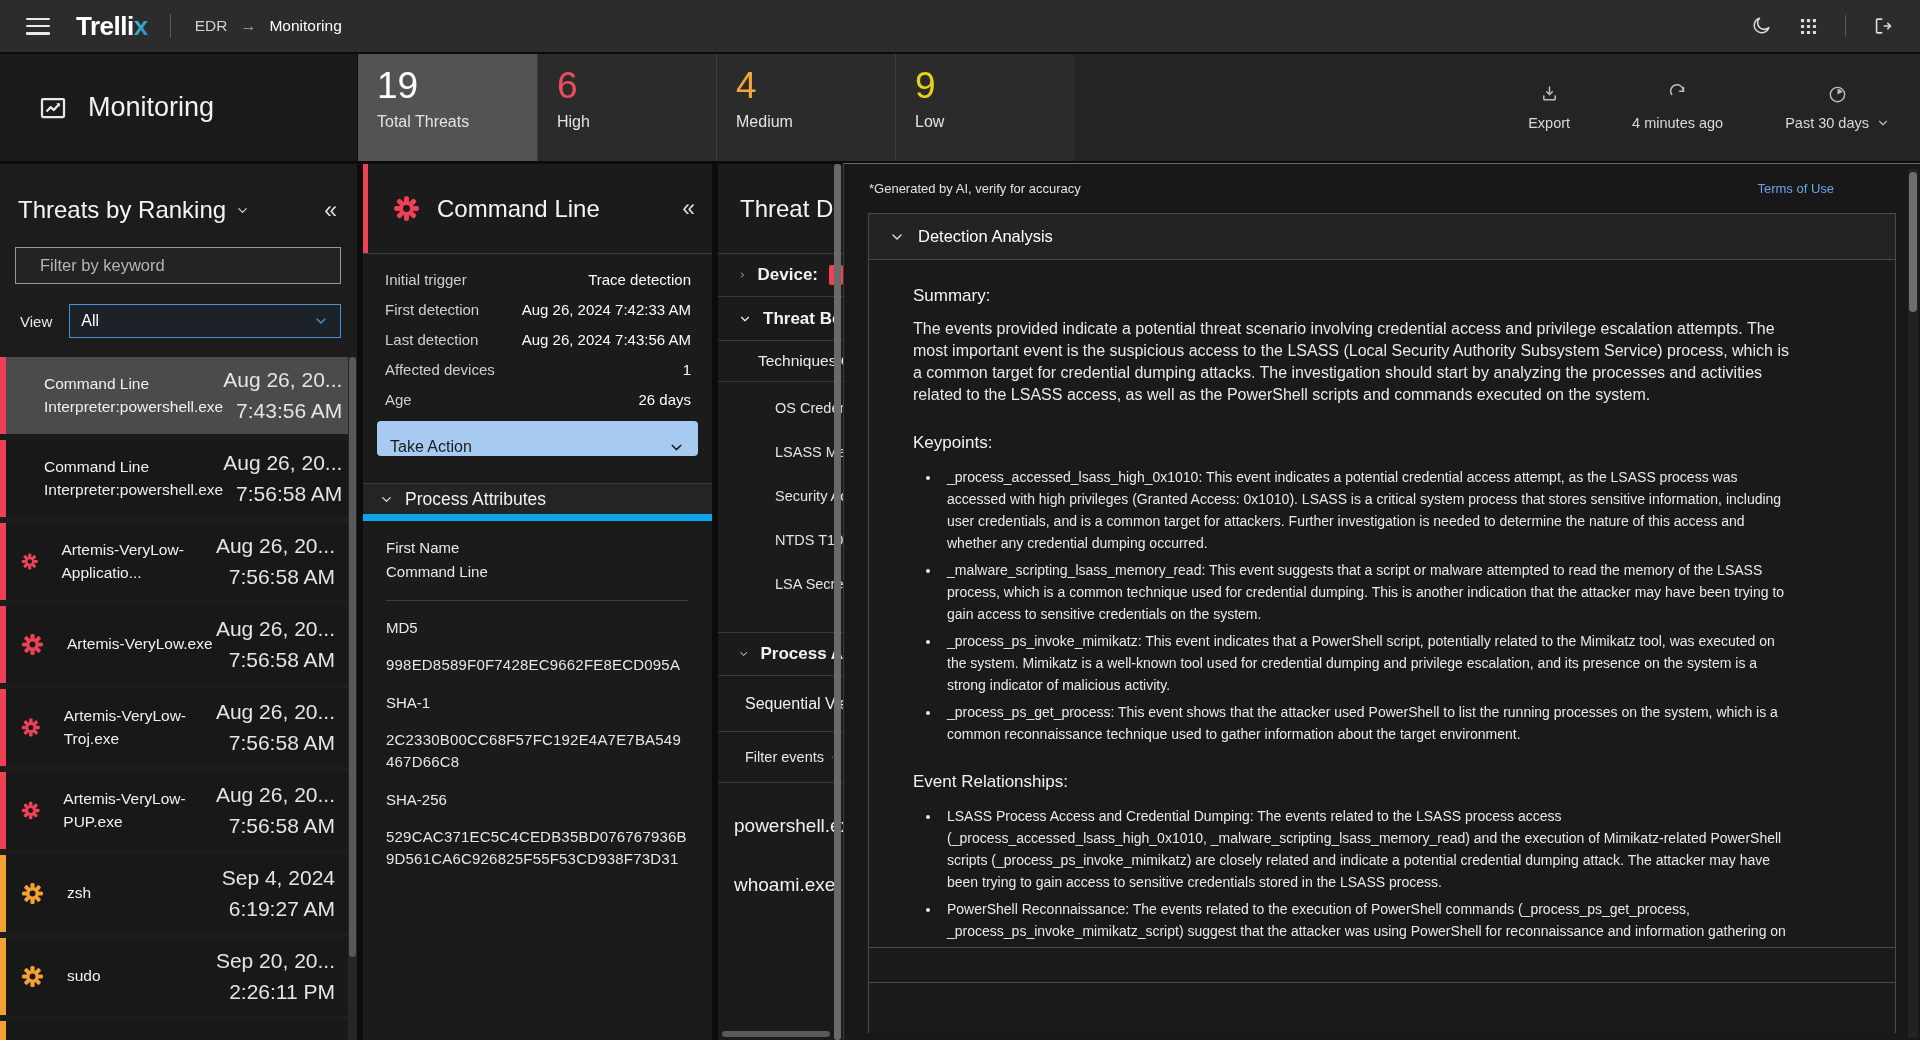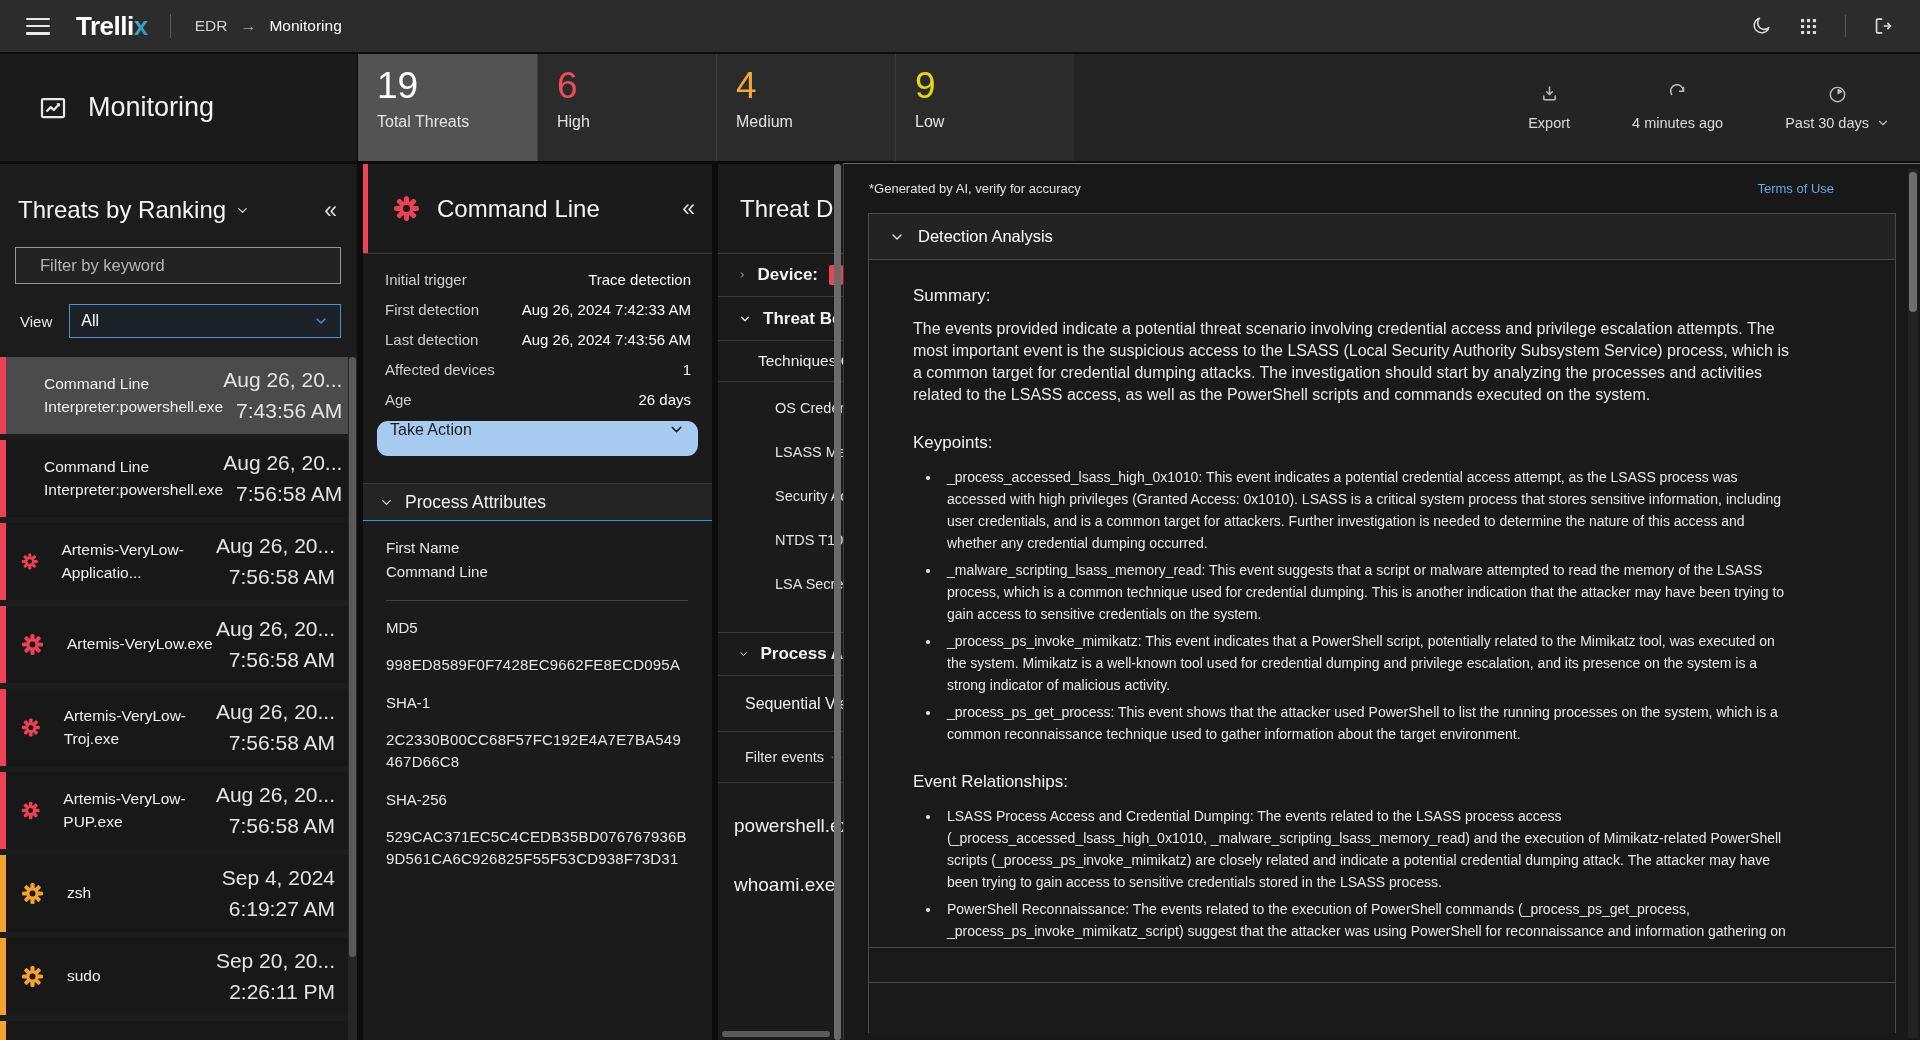--- a/index.html
+++ b/index.html
@@ -68,24 +68,24 @@
   
   .mid-panel { left:363px; width:349px; background:#1b1b1b; }
   .mp-head { position:relative; height:90px; border-bottom:1px solid #3c3c3c; display:flex; align-items:center; padding-left:30px; gap:17px; }
   .mp-head::before { content:""; position:absolute; left:0; top:0; bottom:0; width:5px; background:#ee4156; }
   .mp-head .gear { color:#ee4156; }
   .mp-title { font-size:24px; color:#f5f5f5; }
   .mp-head .collapse-g { margin-right:17px; }
   .mp-rows { padding:17px 21px 0 22px; }
   .mp-row { display:flex; justify-content:space-between; margin-bottom:13px; font-size:15px; }
   .mp-row .l { color:#cfcfcf; } .mp-row .v { color:#fafafa; text-align:right; }
-  .take-action { margin:12px 14px 0 14px; height:35px; background:#a7cbf0; border-radius:11px; display:flex; align-items:flex-start; padding:0 13px; cursor:pointer; }
+  .take-action { margin:12px 14px 0 14px; height:35px; background:#a7cbf0; border-radius:4px; display:flex; align-items:flex-end; padding:0 13px; cursor:pointer; }
   .take-action .tal { font-size:16px; color:#1c1c1c; }
   .take-action svg { margin-left:auto; color:#222; }
-  .sec-head { margin-top:27px; height:38px; background:#242424; border-top:1px solid #3a3a3a; border-bottom:1px solid #0ea5e9; display:flex; align-items:center; padding-left:16px; gap:11px; cursor:pointer; }
+  .sec-head { margin-top:27px; height:38px; background:#242424; border-top:1px solid #3a3a3a; border-bottom:7px solid #0ea5e9; display:flex; align-items:center; padding-left:16px; gap:11px; cursor:pointer; }
   .sec-head .st { font-size:17.5px; color:#f2f2f2; }
   .sec-head svg { color:#e0e0e0; }
   .attrs { padding:18px 24px 0 23px; font-size:15px; color:#e9e9e9; }
   .attrs .fn-label { margin-bottom:7px; }
   .attrs hr { border:none; border-top:1px solid #3f3f3f; margin:20px 0 18px 0; }
   .hashgrp { margin-bottom:17px; }
   .hashgrp .hv { margin-top:18px; width:302px; word-break:break-all; line-height:1.5; letter-spacing:0.2px; color:#e6e6e6; }
 
   
   .td-panel { left:718px; width:125px; background:#1b1b1b; overflow:hidden; }

